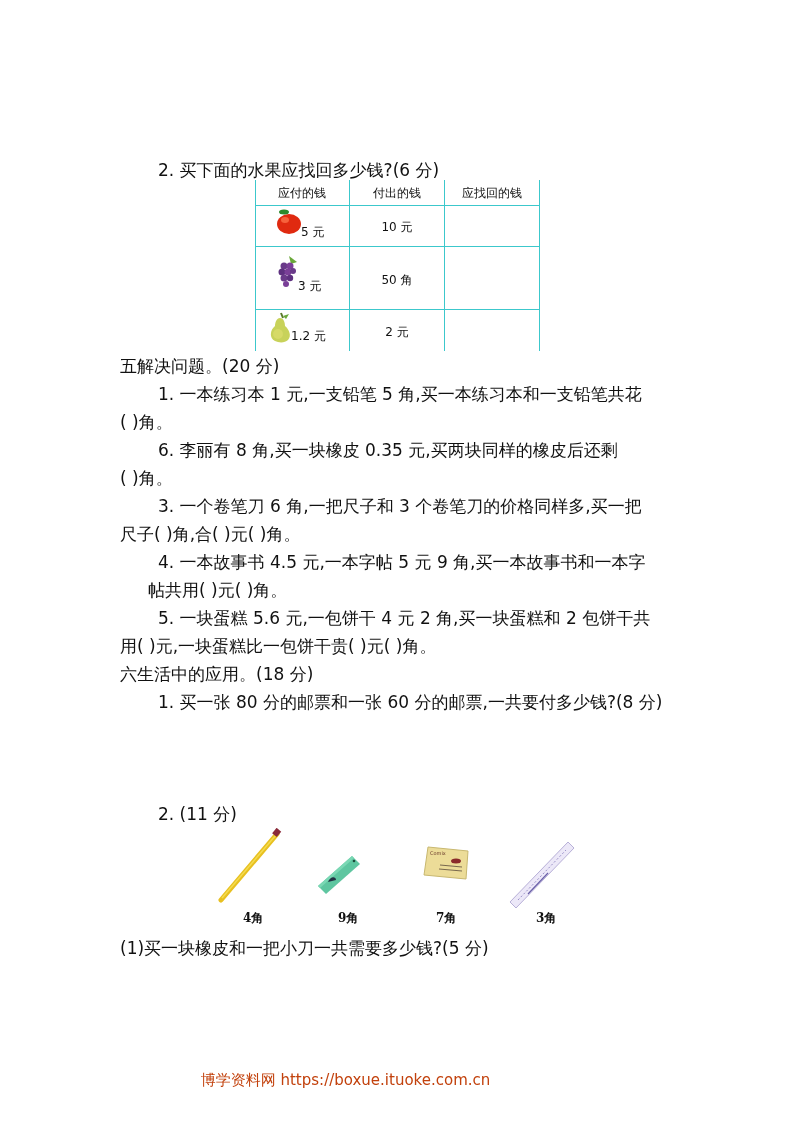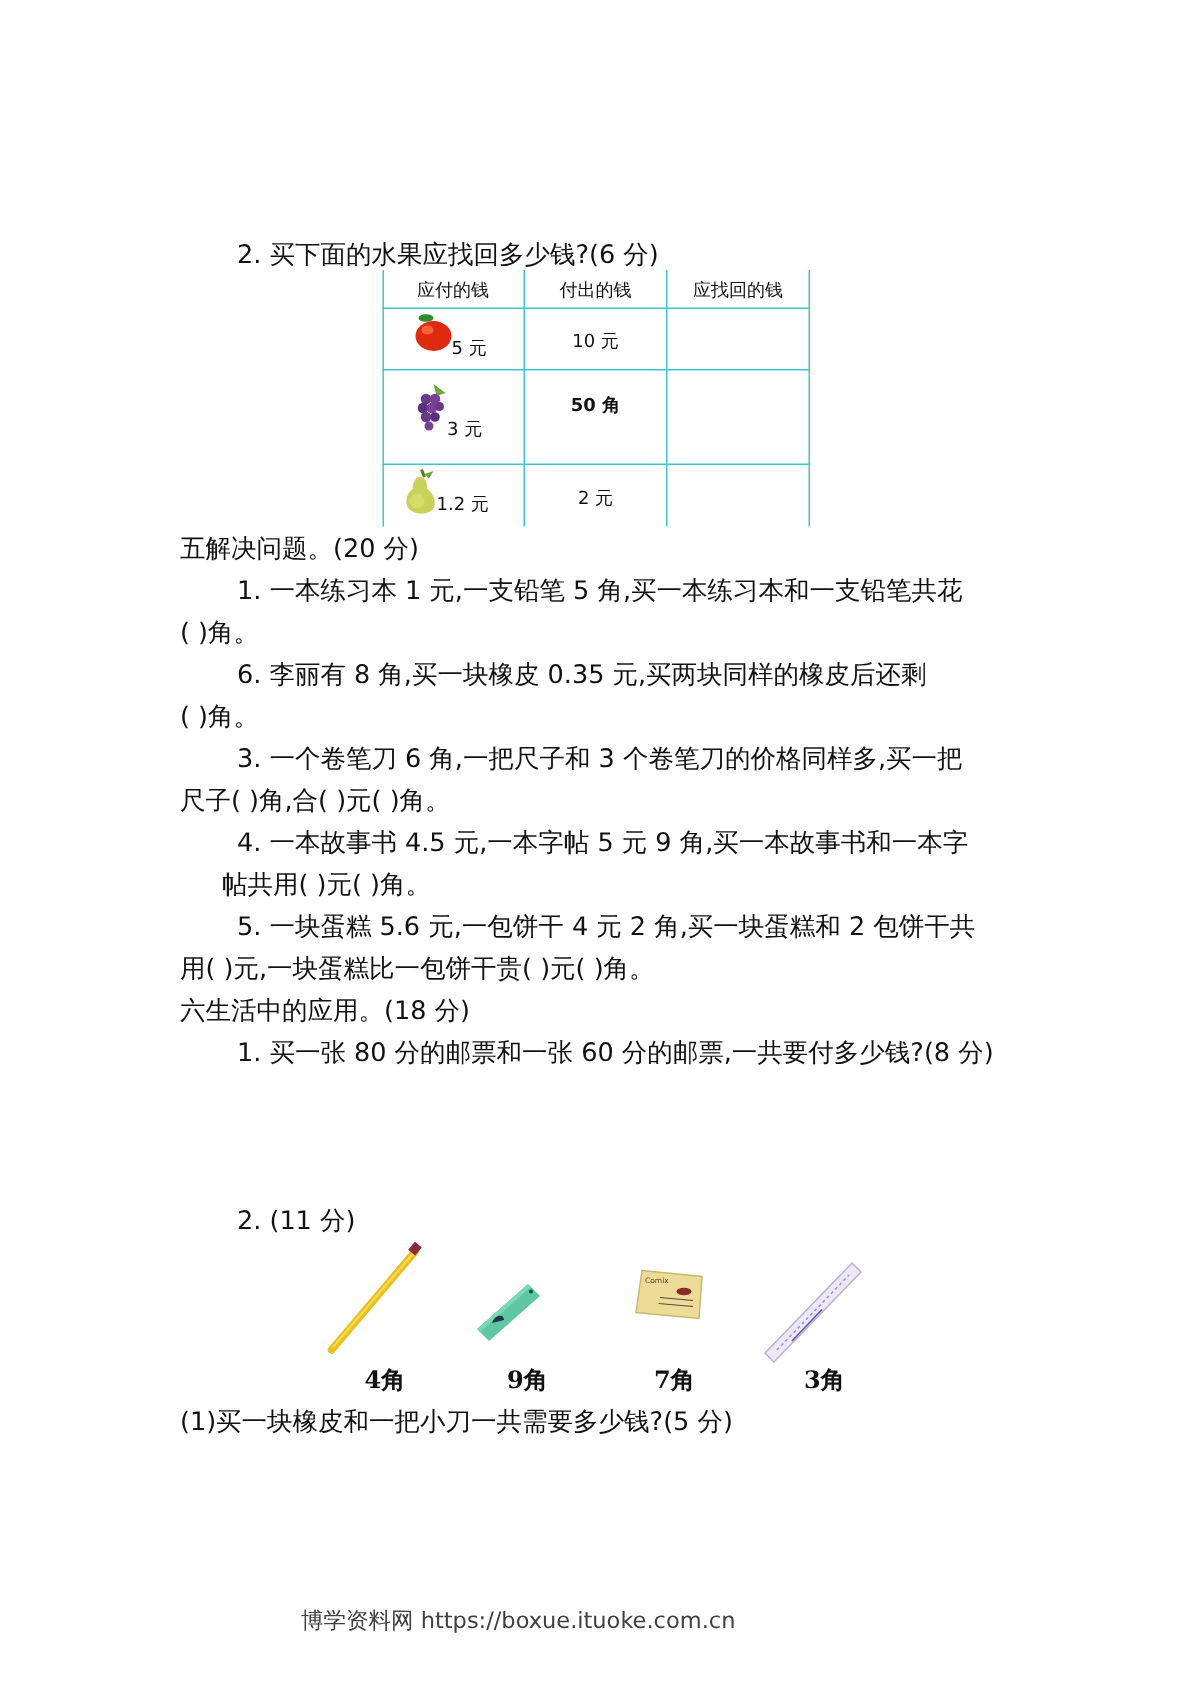--- a/index.html
+++ b/index.html
@@ -4,22 +4,22 @@
   <style>
     html, body { margin: 0; padding: 0; background: #ffffff; }
     body { width: 793px; height: 1122px; position: relative; overflow: hidden;
            font-family: "DejaVu Sans", "Liberation Sans", sans-serif; color: #111; }
     .line { position: absolute; font-size: 17px; line-height: 20px; white-space: nowrap; letter-spacing: 0px; }
     .tbl { position: absolute; left: 255px; top: 180px; width: 285px; height: 171px; }
     .vline { position: absolute; top: 0; width: 1px; height: 171px; background: #3cc8cc; }
     .hline { position: absolute; left: 0; width: 285px; height: 1px; background: #3cc8cc; }
     .cell { position: absolute; font-size: 12px; line-height: 18px; white-space: nowrap; text-align: center; }
     .pic { position: absolute; }
-    .price { position: absolute; font-size: 16px; font-family: "DejaVu Serif", serif; font-weight: bold; }
-    .footer { position: absolute; left: 0; width: 691px; top: 1071px; text-align: center; font-size: 15px; color: #404040; }
+    .price { position: absolute; font-size: 12px; font-family: "DejaVu Serif", serif; font-weight: bold; }
+    .footer { position: absolute; left: 0; width: 691px; top: 1071px; text-align: center; font-size: 15px; color: #c2410c; }
   </style>
 </head>
 <body>
 
 <div class="line" style="left:158px; top:160px;">2. 买下面的水果应找回多少钱?(6 分)</div>
 
 <div class="tbl">
   <div class="vline" style="left:0px;"></div>
   <div class="vline" style="left:94px;"></div>
   <div class="vline" style="left:189px;"></div>
@@ -50,21 +50,21 @@
       <circle cx="13" cy="12" r="3.5" fill="#7a3f98"></circle>
       <circle cx="5" cy="18" r="3.5" fill="#5e3180"></circle>
       <circle cx="11" cy="18" r="3.5" fill="#7a3f98"></circle>
       <circle cx="16" cy="17" r="3" fill="#6a3a8a"></circle>
       <circle cx="7" cy="24" r="3.5" fill="#6a3a8a"></circle>
       <circle cx="13" cy="24" r="3.2" fill="#5e3180"></circle>
       <circle cx="9" cy="30" r="3" fill="#7a3f98"></circle>
     </svg>
   </div>
   <div class="cell" style="left:43px; top:97px;">3 元</div>
-  <div class="cell" style="left:95px; width:94px; top:81px;font-weight:bold;">50 角</div>
+  <div class="cell" style="left:95px; width:94px; top:91px;">50 角</div>
   <div class="cell" style="left:190px; width:94px; top:91px;"></div>
 
   <div class="pic" style="left:12px; top:132px;">
     <svg width="26" height="32" viewBox="0 0 26 32">
       <path d="M14 1 L16 6" stroke="#5a7a2a" stroke-width="2"></path>
       <path d="M16 4 L22 2 L19 7 Z" fill="#6aa83a"></path>
       <path d="M13 6 C9 6 8 12 8 14 C3 18 2 26 8 29 C12 31 18 31 21 28 C25 24 22 17 18 14 C18 11 17 6 13 6 Z" fill="#c8d25a"></path>
       <ellipse cx="11" cy="22" rx="5" ry="5" fill="#e0e070" opacity="0.6"></ellipse>
     </svg>
   </div>

